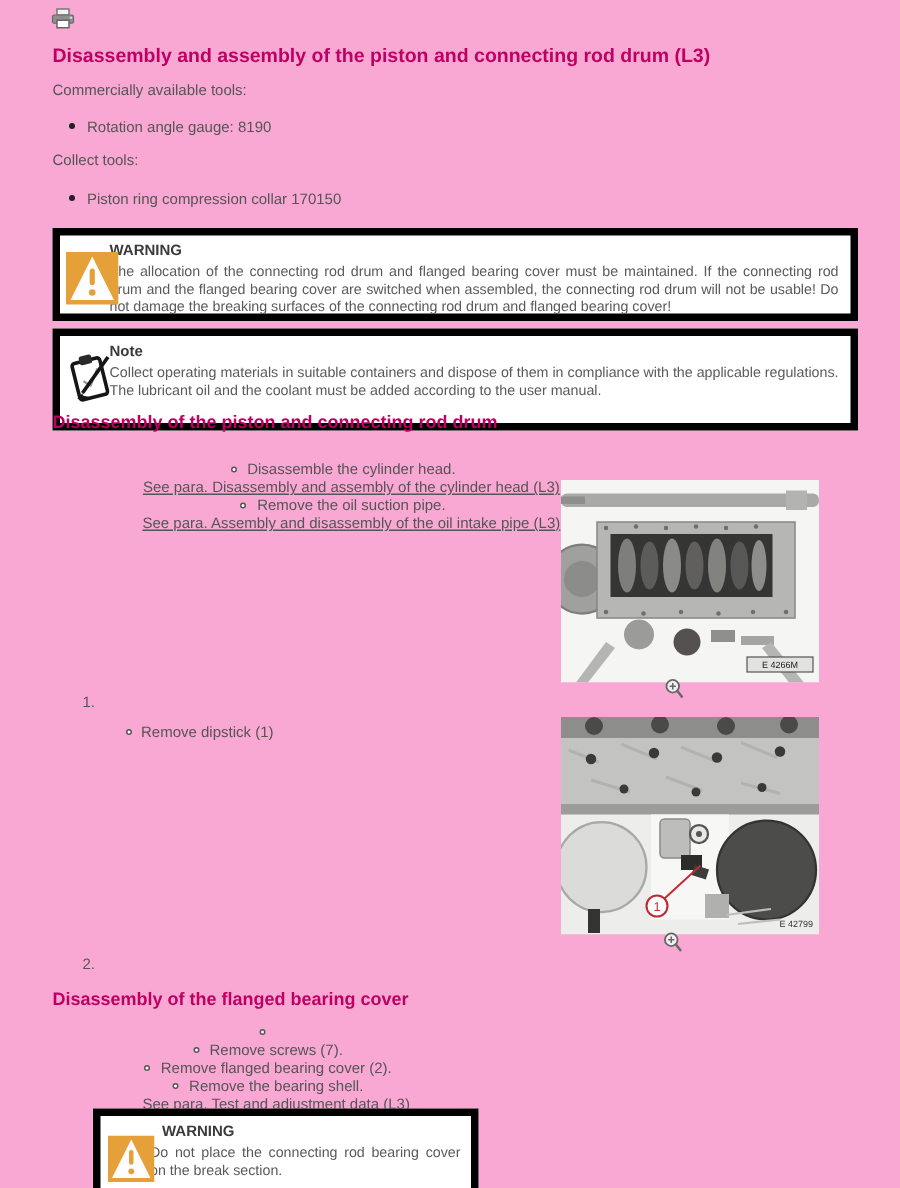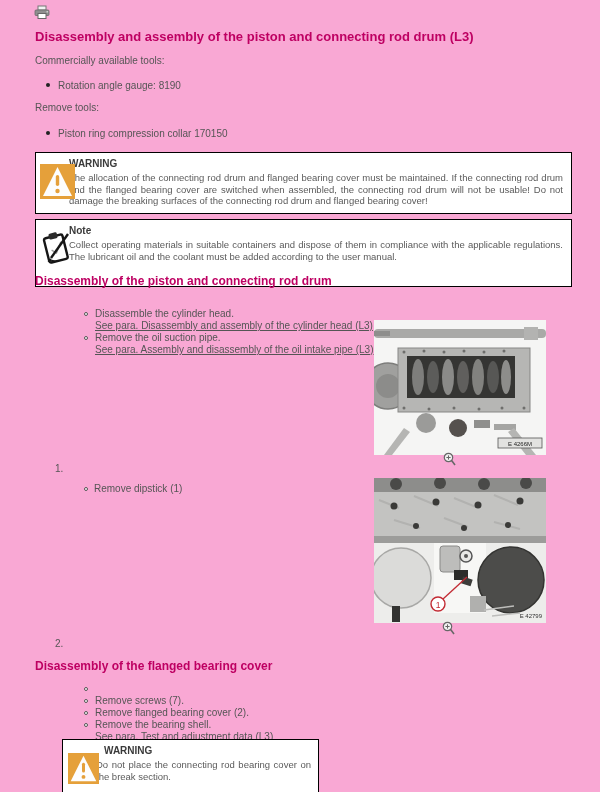--- a/index.html
+++ b/index.html
@@ -21,29 +21,29 @@
 
   .lbl { left:35px; font-size:10px; color:#555; }
 
   
   .li { position:absolute; font-size:10px; color:#555; }
   .mk-disc { display:inline-block; width:4px; height:4px; border-radius:50%;
              background:#222; vertical-align:2px; margin-right:8px; }
   .mk-circ { display:inline-block; width:4px; height:4px; border-radius:50%;
              border:1px solid #555; background:#fff; vertical-align:1px; margin-right:6px; }
 
-  .steps { position:absolute; font-size:10px; color:#555; line-height:12px; }
+  .steps { position:absolute; font-size:10px; color:#555; line-height:12px;text-align:center; }
   .steps .row { white-space:nowrap; }
   .steps .mk-circ { margin-right:7px; }
   .see-link { display:block; margin-left:11px; color:#555; text-decoration:underline; cursor:pointer; }
 
   .stepnum { position:absolute; left:55px; font-size:10px; color:#555; }
 
   
-  .box { position:absolute; border:1px solid #000000; background:#fff; }
+  .box { position:absolute; border:5px solid #000000; background:#fff; }
   .box .icon { position:absolute; }
   .box .box-title { margin:5px 8px 0 33px; font-size:10px; font-weight:bold; color:#3a3a3a; }
   .box .box-text  { margin:3px 8px 0 33px; font-size:9.5px; line-height:11.5px;
                     text-align:justify; color:#5a5a5a; }
   .box-warn1 { left:35px; top:152px; width:537px; height:62px; }
   .box-note  { left:35px; top:219px; width:537px; height:68px; }
   .box-warn2 { left:62px; top:739px; width:257px; height:60px; }
   .box-warn2 .box-title { margin-left:41px; }
   .box-warn2 .box-text  { margin-right:7px; }
 
@@ -68,21 +68,21 @@
       <rect x="12.5" y="6.2" width="1.6" height="1.2" fill="#dedede"></rect>
     </svg>
   </button>
 
   <h1 class="abs h1">Disassembly and assembly of the piston and connecting rod drum (L3)</h1>
 
   <p class="abs lbl" style="top:55px;">Commercially available tools:</p>
   <div class="li" style="left:46px; top:80px;text-align:center;">
     <span class="mk-disc"></span><span>Rotation angle gauge: 8190</span>
   </div>
-  <p class="abs lbl" style="top:102px;">Remove tools:</p>
+  <p class="abs lbl" style="top:102px;">Collect tools:</p>
   <div class="li" style="left:46px; top:128px;">
     <span class="mk-disc"></span><span>Piston ring compression collar 170150</span>
   </div>
 
   <div class="box box-warn1">
     <svg class="icon" style="left:4px; top:11px;" width="35" height="36" viewBox="0 0 35 36">
       <rect x="0" y="0" width="35" height="35" fill="#e5a03a"></rect>
       <polygon points="17.5,3 32,32 3,32" fill="#fdfdfd"></polygon>
       <rect x="15.8" y="11" width="3.4" height="11" rx="1.7" fill="#e5a03a"></rect>
       <circle cx="17.5" cy="27" r="2.2" fill="#e5a03a"></circle>

